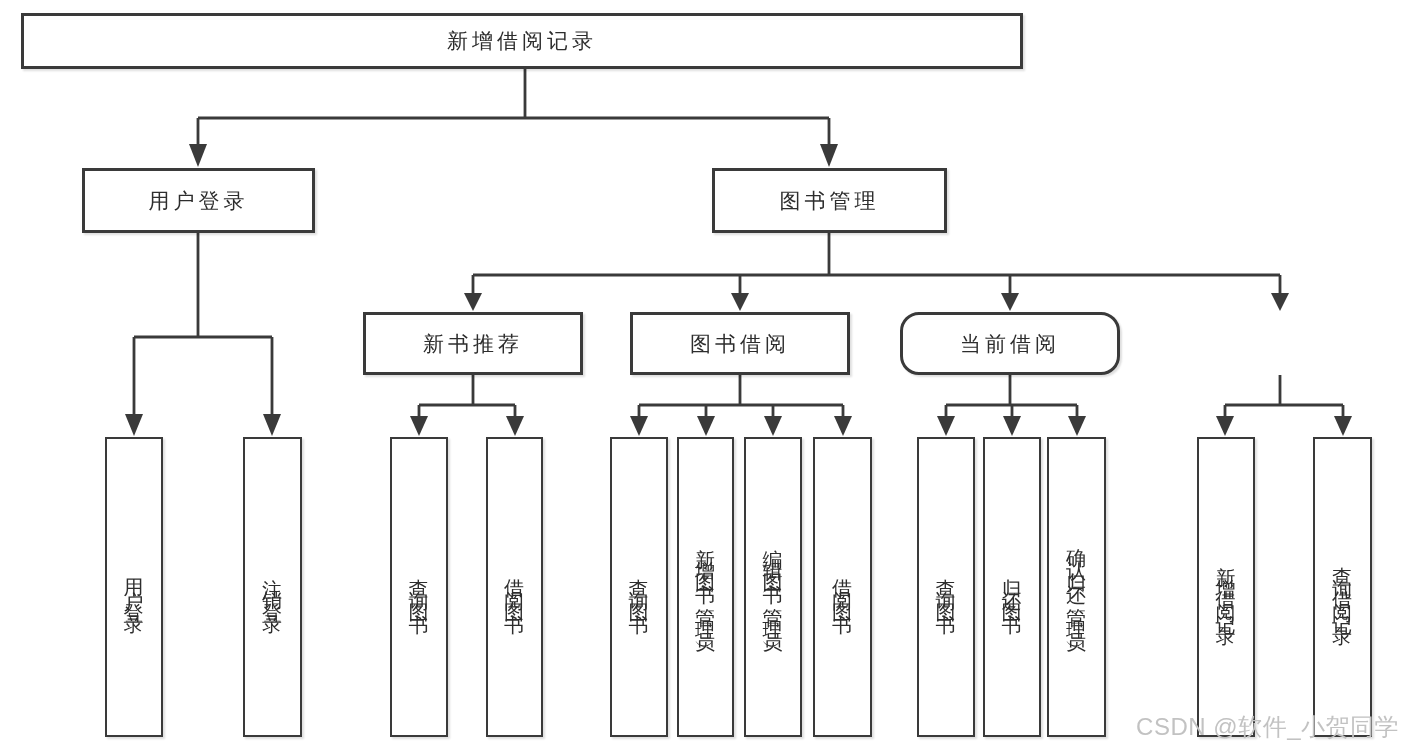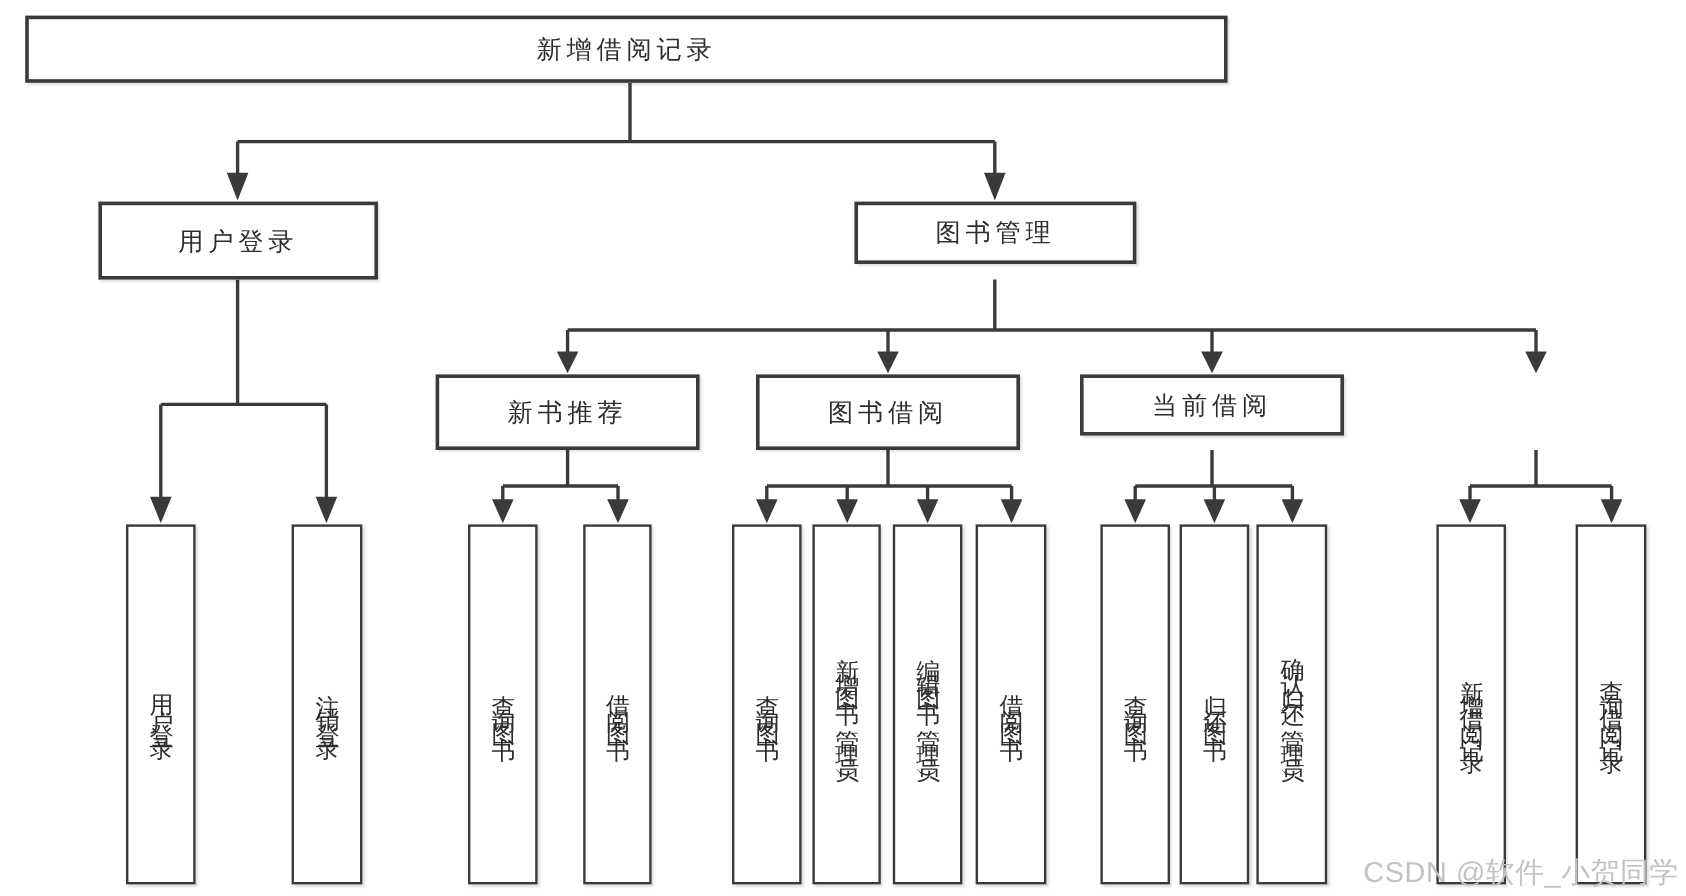--- a/index.html
+++ b/index.html
@@ -77,31 +77,31 @@
     </g>
   </svg>
 
   <div class="node hnode" style="left:21px; top:13px; width:1002px; height:56px;">
     <span>新增借阅记录</span>
   </div>
 
   <div class="node hnode" style="left:82px; top:168px; width:233px; height:65px;">
     <span>用户登录</span>
   </div>
-  <div class="node hnode" style="left:712px; top:168px; width:235px; height:52px;">
+  <div class="node hnode" style="left:712px; top:168px; width:235px; height:65px;">
     <span>图书管理</span>
   </div>
 
   <div class="node hnode" style="left:363px; top:312px; width:220px; height:63px;">
     <span>新书推荐</span>
   </div>
   <div class="node hnode" style="left:630px; top:312px; width:220px; height:63px;">
     <span>图书借阅</span>
   </div>
-  <div class="node hnode" style="left:900px; top:312px; width:220px; height:51px;">
+  <div class="node hnode" style="left:900px; top:312px; width:220px; height:63px;border-radius:19px;">
     <span>当前借阅</span>
   </div>
 
   <div class="node leaf" style="left:105px; top:437px; width:58px; height:300px;">
     <span class="vlabel">用户登录</span>
   </div>
   <div class="node leaf" style="left:243px; top:437px; width:59px; height:300px;">
     <span class="vlabel">注销登录</span>
   </div>
 

